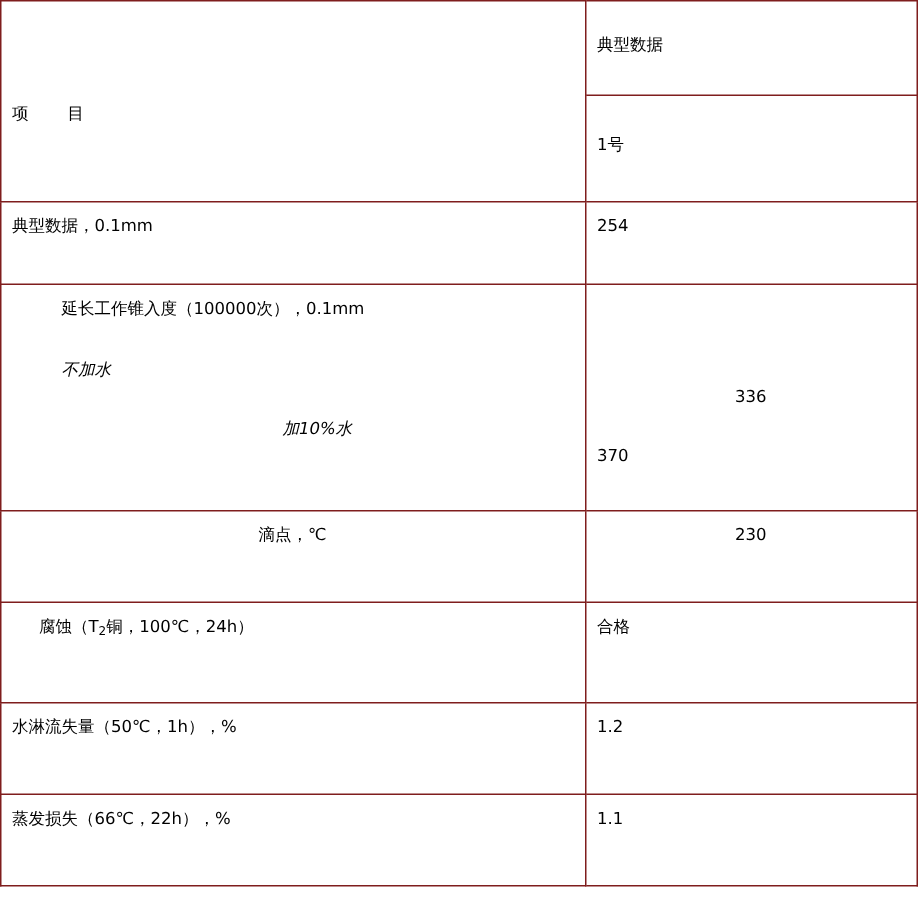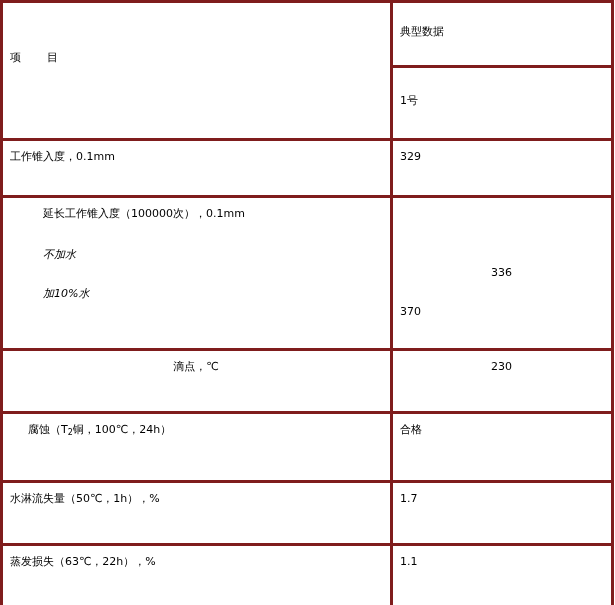--- a/index.html
+++ b/index.html
@@ -20,21 +20,21 @@
     height: 605px;
     background: #ffffff;
   }
   table.spec-table {
     border-collapse: collapse;
     width: 612px;
     margin: 0;
     table-layout: fixed;
   }
   table.spec-table td {
-    border: 3px solid #7f1d1d;
+    border: 1px solid #7f1d1d;
     vertical-align: top;
     padding: 0;
     font-size: 11px;
     line-height: 1.35;
     color: #000000;
   }
   .cell-pad {
     padding: 9px 8px 9px 7px;
   }
   .col-item {
@@ -66,20 +66,21 @@
   }
   .sub-line-title {
     margin: 0 0 26px 0;
   }
   .sub-line {
     margin: 0 0 24px 0;
     font-style: italic;
   }
   .sub-line.last {
     margin-bottom: 0;
+    text-align: center;
   }
   .nowrap { white-space: nowrap; padding-left: 25px; }
   sub {
     font-size: 8px;
     vertical-align: baseline;
     position: relative;
     top: 2px;
   }
 </style>
 </head>
@@ -87,47 +88,47 @@
 
 <div class="page">
   <table class="spec-table">
     <colgroup>
       <col class="col-item">
       <col class="col-data">
     </colgroup>
     <tbody>
       <tr>
         <td class="col-item r-head-a" rowspan="2">
-          <div class="cell-pad" style="padding-top:48px;">
+          <div class="cell-pad" style="padding-top:68px;">
             <span class="item-label-spread">项</span><span class="spread-gap"></span><span class="item-label-spread">目</span>
           </div>
         </td>
         <td class="col-data r-head-a">
           <div class="cell-pad" style="padding-top:22px;">
             <span>典型数据</span>
           </div>
         </td>
       </tr>
       <tr>
         <td class="col-data r-head-b">
           <div class="cell-pad" style="padding-top:26px;">
             <span>1号</span>
           </div>
         </td>
       </tr>
 
       <tr>
         <td class="col-item r-pen">
           <div class="cell-pad">
-            <span>工作锥入度，0.1mm</span>
+            <span>典型数据，0.1mm</span>
           </div>
         </td>
         <td class="col-data r-pen">
           <div class="cell-pad">
-            <span>329</span>
+            <span>254</span>
           </div>
         </td>
       </tr>
 
       <tr>
         <td class="col-item r-ext">
           <div class="cell-pad sub-block">
             <div class="sub-line-title">延长工作锥入度（100000次），0.1mm</div>
             <div class="sub-line">不加水</div>
             <div class="sub-line last">加10%水</div>
@@ -168,29 +169,29 @@
       </tr>
 
       <tr>
         <td class="col-item r-wash">
           <div class="cell-pad">
             <span>水淋流失量（50℃，1h），%</span>
           </div>
         </td>
         <td class="col-data r-wash">
           <div class="cell-pad">
-            <span>1.7</span>
+            <span>1.2</span>
           </div>
         </td>
       </tr>
 
       <tr>
         <td class="col-item r-evap">
           <div class="cell-pad">
-            <span>蒸发损失（63℃，22h），%</span>
+            <span>蒸发损失（66℃，22h），%</span>
           </div>
         </td>
         <td class="col-data r-evap">
           <div class="cell-pad">
             <span>1.1</span>
           </div>
         </td>
       </tr>
     </tbody>
   </table>

